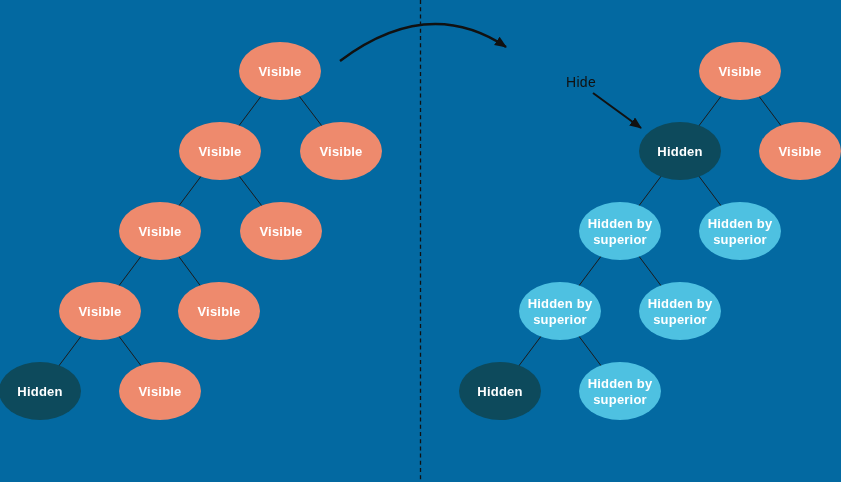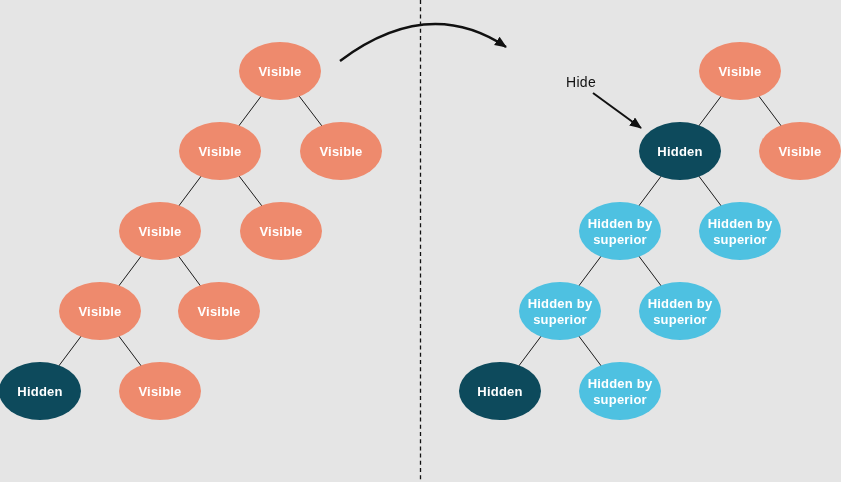--- a/index.html
+++ b/index.html
@@ -1,21 +1,21 @@
 <!DOCTYPE html>
 <html><head>
 <meta charset="utf-8">
 <style>
   html, body { margin: 0; padding: 0; background: #ffffff; }
   .canvas {
     position: relative;
     width: 841px;
     height: 482px;
     overflow: hidden;
-    background: #e5e5e5;
+    background: #0369a1;
     font-family: "Liberation Sans", sans-serif;
   }
   .canvas svg { position: absolute; left: 0; top: 0; }
   .hide-label {
     position: absolute;
     transform: translate(-50%, -50%);
     font-size: 14px;
     font-weight: 500;
     color: #111111;
     letter-spacing: 0.3px;

